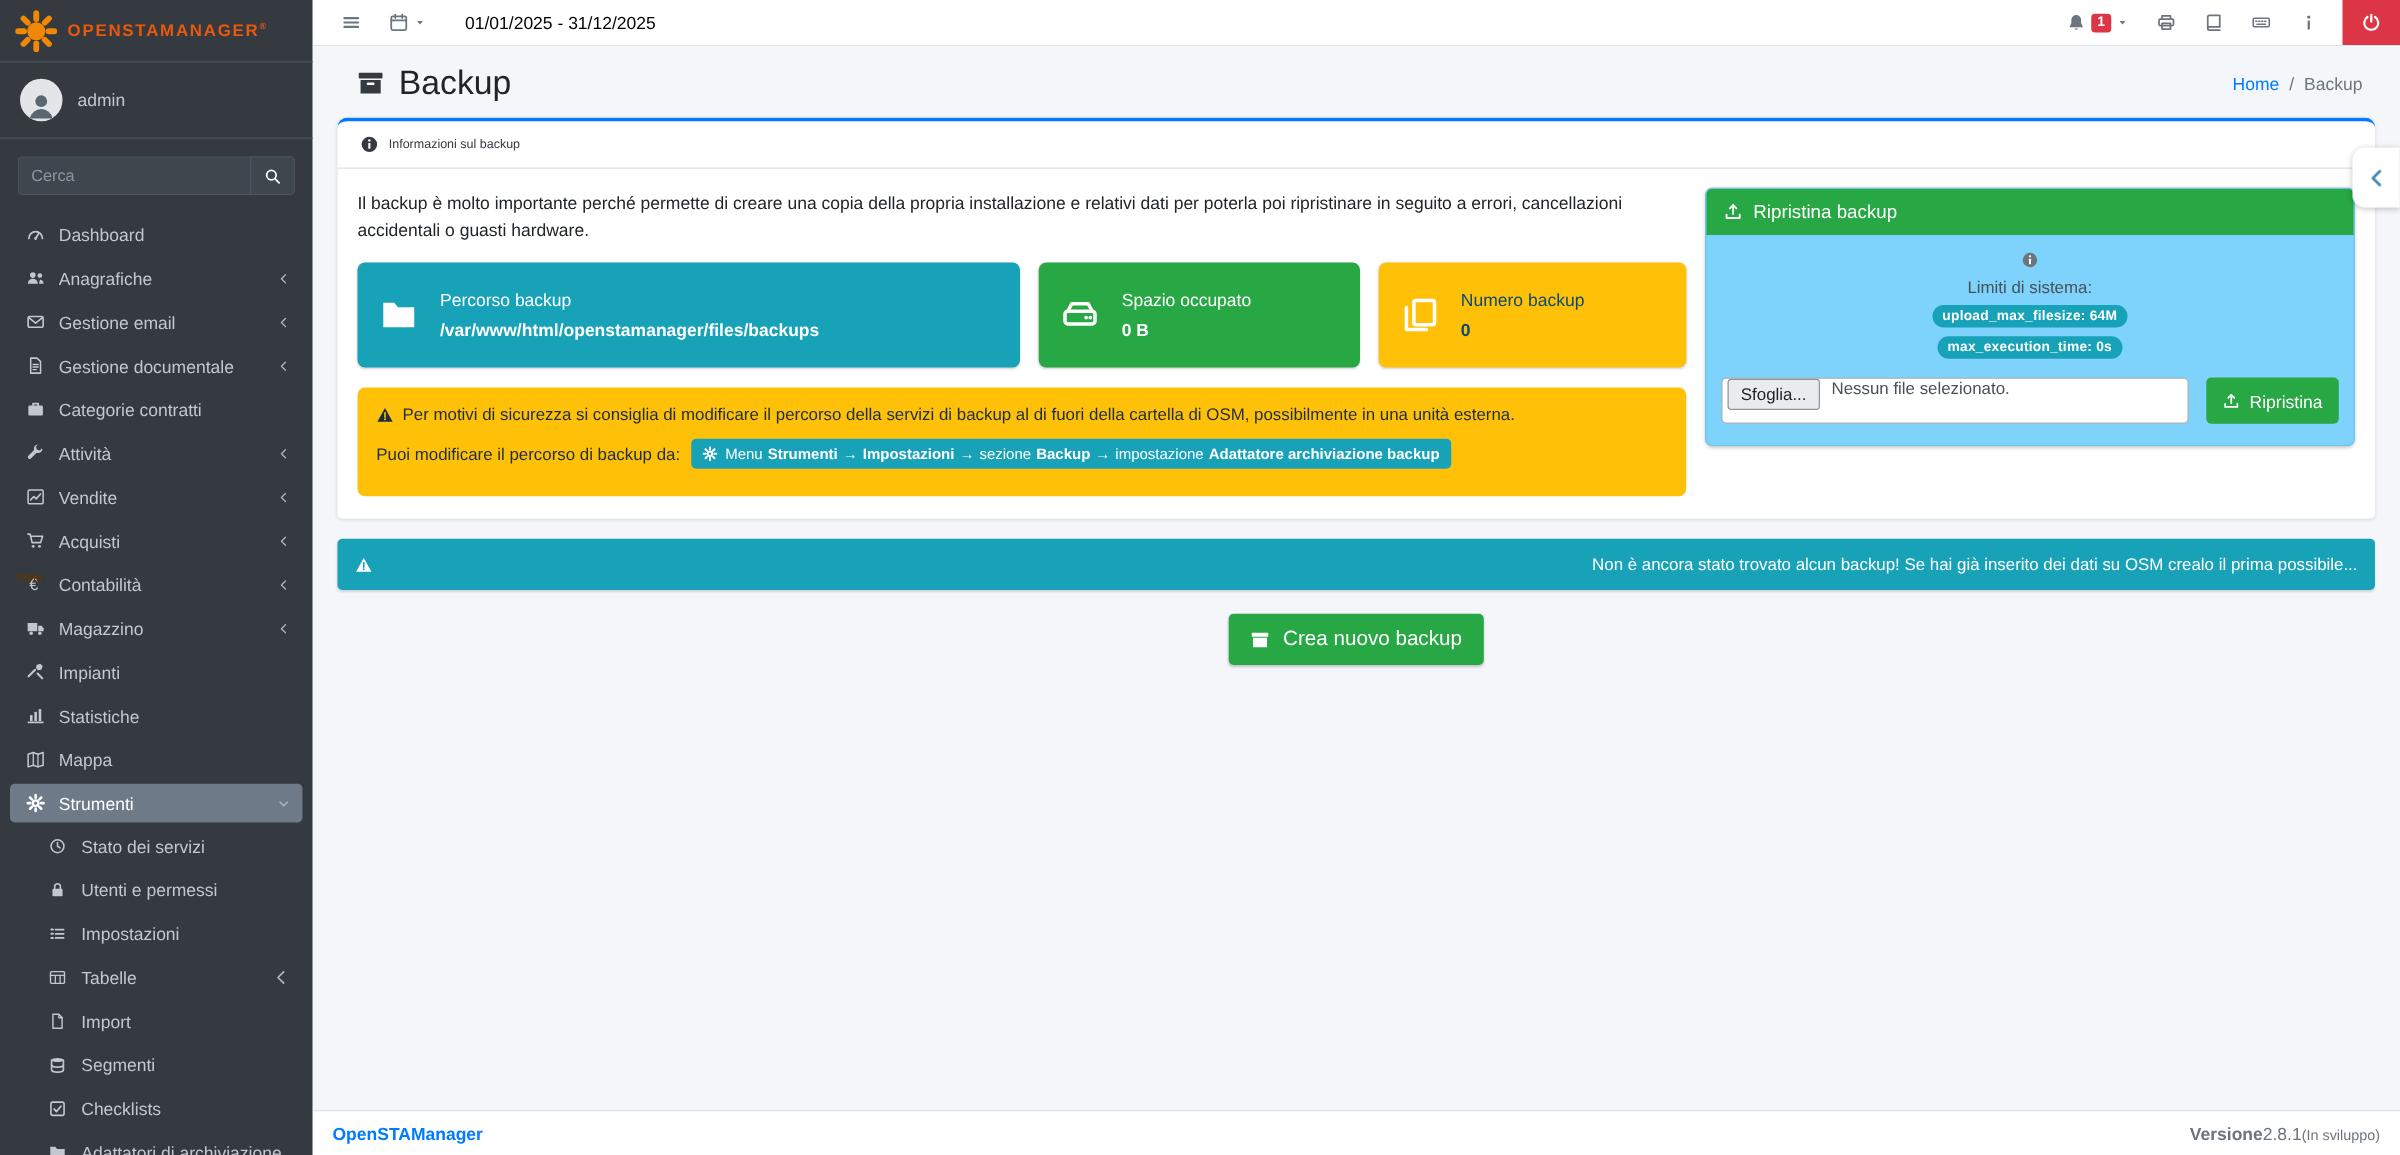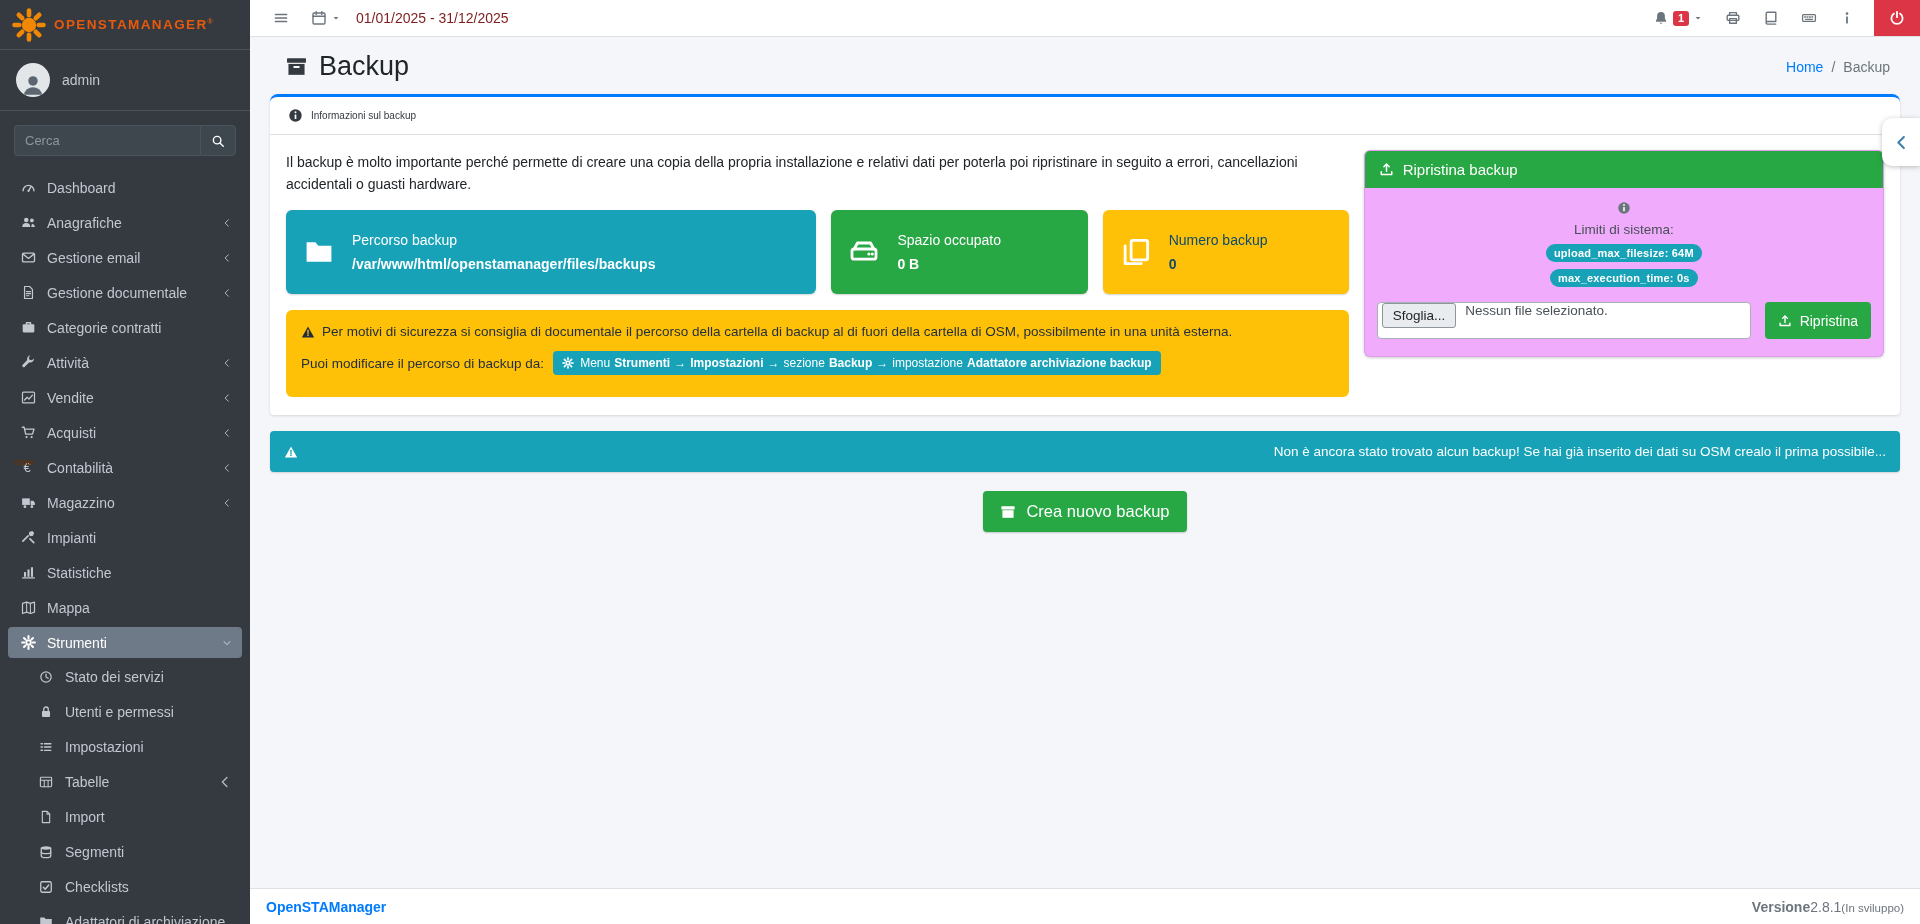--- a/index.html
+++ b/index.html
@@ -41,21 +41,21 @@
   .nav-item.active .icon { --hole:#6e7a87; }
   .subnav .nav-item { padding-left:26px; height:30px; margin-bottom:5px; }
   .subnav .nav-item .icon { font-size:14px; }
 
   
   .navbar { position:fixed; left:250px; right:0; top:0; height:37px; background:#fff;
     border-bottom:1px solid #dee2e6; display:flex; align-items:center; padding-left:12px; z-index:20; }
   .nav-link { display:inline-flex; align-items:center; padding:0 11px; color:#6c757d; height:100%;
     cursor:pointer; font-size:16px; gap:4px; }
   .caret { font-size:10px; color:#6c757d; }
-  .date-range { color:#7f1d1d; font-size:14px; margin-left:4px; cursor:pointer; }
+  .date-range { color:#000000; font-size:14px; margin-left:20px; cursor:pointer; }
   .navbar-right { margin-left:auto; display:flex; align-items:center; height:100%; }
   .notif-badge { background:#dc3545; color:#fff; font-size:11px; font-weight:bold;
     border-radius:3px; padding:1px 5px; line-height:13px; }
   .power-btn { width:46px; height:100%; background:#dc3545; color:#fff; display:flex;
     align-items:center; justify-content:center; font-size:16px; cursor:pointer; margin-left:8px; }
 
   
   .content { margin-left:250px; padding-top:37px; }
   .content-header { display:flex; align-items:center; justify-content:space-between;
     padding:14px 30px 12px 35px; }
@@ -89,21 +89,21 @@
   .warning-box { margin-top:16px; background:#ffc107; border-radius:6px; padding:14px 15px 22px;
     color:#1f2d3d; font-size:13.5px; --knock:#ffc107; }
   .warning-line1 { display:flex; align-items:center; gap:7px; }
   .warning-line1 .icon, .empty-alert .icon { font-size:14px; }
   .warning-line2 { margin-top:12px; display:flex; align-items:center; gap:9px; flex-wrap:wrap; }
   .path-badge { background:#17a2b8; color:#fff; border-radius:4px; padding:5px 9px; font-size:12px;
     display:inline-flex; align-items:center; gap:4px; cursor:pointer; --knock:#17a2b8; }
   .path-badge .icon { font-size:12px; --hole:#17a2b8; margin-right:2px; }
   .path-badge b { font-weight:bold; }
 
-  .restore-card { border-radius:6px; box-shadow:0 1px 3px rgba(0,0,0,.2); background:#f0abfc;
+  .restore-card { border-radius:6px; box-shadow:0 1px 3px rgba(0,0,0,.2); background:#7dd3fc;
     border:1px solid rgba(0,0,0,.08); overflow:hidden; }
   .restore-header { background:#28a745; color:#fff; padding:10px 14px; font-size:15px;
     display:flex; align-items:center; gap:9px; }
   .restore-header .icon { font-size:15px; }
   .restore-body { padding:13px 12px 17px; }
   .limits { display:flex; align-items:center; gap:7px; font-size:13.5px; color:#495057; flex-wrap:wrap;flex-direction:column; }
   .limits .icon { color:#6c757d; font-size:14px; }
   .limit-badge { background:#17a2b8; color:#fff; font-size:11px; font-weight:bold;
     padding:3px 8px; border-radius:9px; letter-spacing:.2px; }
   .file-row { display:flex; gap:14px; margin-top:15px; align-items:center; }
@@ -598,21 +598,21 @@
 
         <div class="warning-box">
           <div class="warning-line1">
             <span class="icon">
                 <svg viewBox="0 0 16 16" xmlns="http://www.w3.org/2000/svg">
                   <path d="M8 1.6l7 12.6H1z" fill="currentColor"></path>
                   <path d="M8 6v4" stroke="var(--knock,#fff)" stroke-width="1.5" stroke-linecap="round"></path>
                   <circle cx="8" cy="11.9" r=".95" fill="var(--knock,#fff)"></circle>
                 </svg>
               </span>
-            <span>Per motivi di sicurezza si consiglia di documentale il percorso della cartella di backup al di fuori della cartella di OSM, possibilmente in una unità esterna.</span>
+            <span>Per motivi di sicurezza si consiglia di modificare il percorso della servizi di backup al di fuori della cartella di OSM, possibilmente in una unità esterna.</span>
           </div>
           <div class="warning-line2">
             <span>Puoi modificare il percorso di backup da:</span>
             <span class="path-badge">
               <span class="icon">
                   <svg viewBox="0 0 16 16" xmlns="http://www.w3.org/2000/svg">
                     <circle cx="8" cy="8" r="3.4" fill="currentColor"></circle>
                     <path d="M8 1.2v2.2M8 12.6v2.2M1.2 8h2.2M12.6 8h2.2M3.2 3.2l1.6 1.6M11.2 11.2l1.6 1.6M12.8 3.2l-1.6 1.6M4.8 11.2l-1.6 1.6" stroke="currentColor" stroke-width="2.2" stroke-linecap="round"></path>
                     <circle cx="8" cy="8" r="1.3" fill="var(--hole,#fff)"></circle>
                   </svg>

